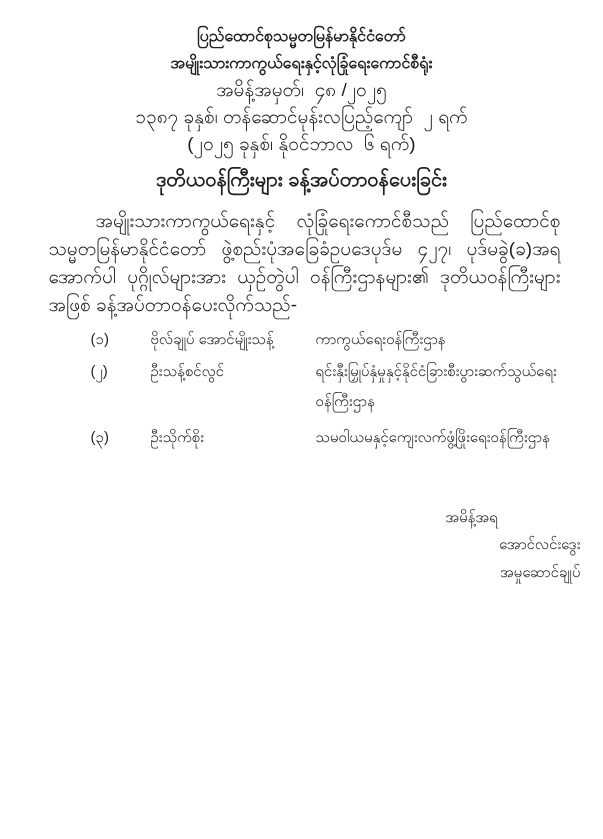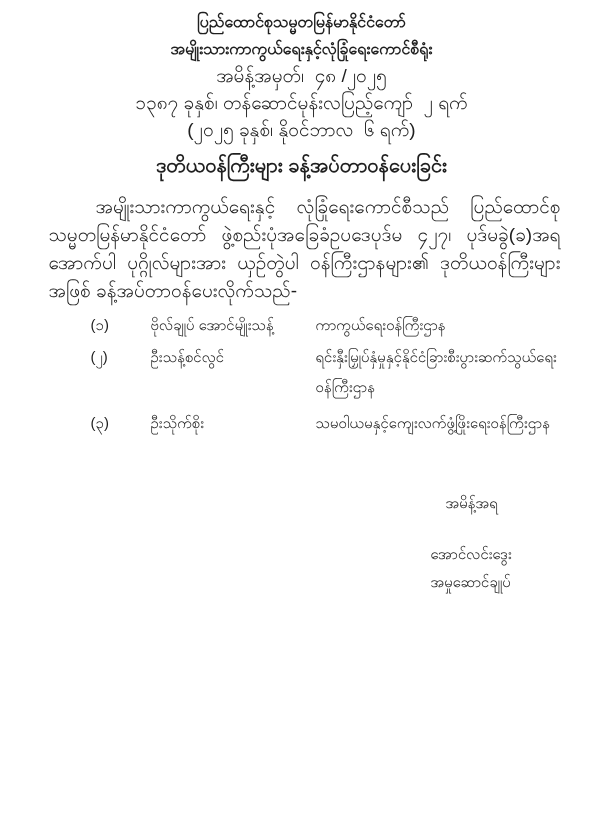--- a/index.html
+++ b/index.html
@@ -7,21 +7,21 @@
     position: relative;
     width: 578px;
     height: 839px;
     margin: 0 auto;
     background: #ffffff;
     color: #1f1f1f;
     font-family: "Liberation Sans", "DejaVu Sans", sans-serif;
     font-size: 15px;
     overflow: hidden;
     box-sizing: border-box;
-    padding-top: 8px;
+    padding-top: 22px;
   }
   .center { text-align: center; }
   .bold { font-weight: 700; }
   .hdr-line {
     line-height: 27px;
     white-space: pre-wrap;
   }
   .hdr-title { font-size: 16px; }
   .hdr-meta { font-size: 19px; }
   .subject {
@@ -61,24 +61,23 @@
     flex: 1 1 auto;
     max-width: 295px;
   }
   .by-order {
     margin-top: 52px;
     margin-left: 433px;
     width: 70px;
     line-height: 26px;
   }
   .sig-block {
-    margin-top: 24px;
     margin-left: 418px;
     width: 150px;
-    text-align: left;
+    text-align: right;
     line-height: 28px;
   }
 </style>
 </head>
 <body>
 
 <div class="page">
 
   <div class="hdr-line hdr-title center bold">ပြည်ထောင်စုသမ္မတမြန်မာနိုင်ငံတော်</div>
 

